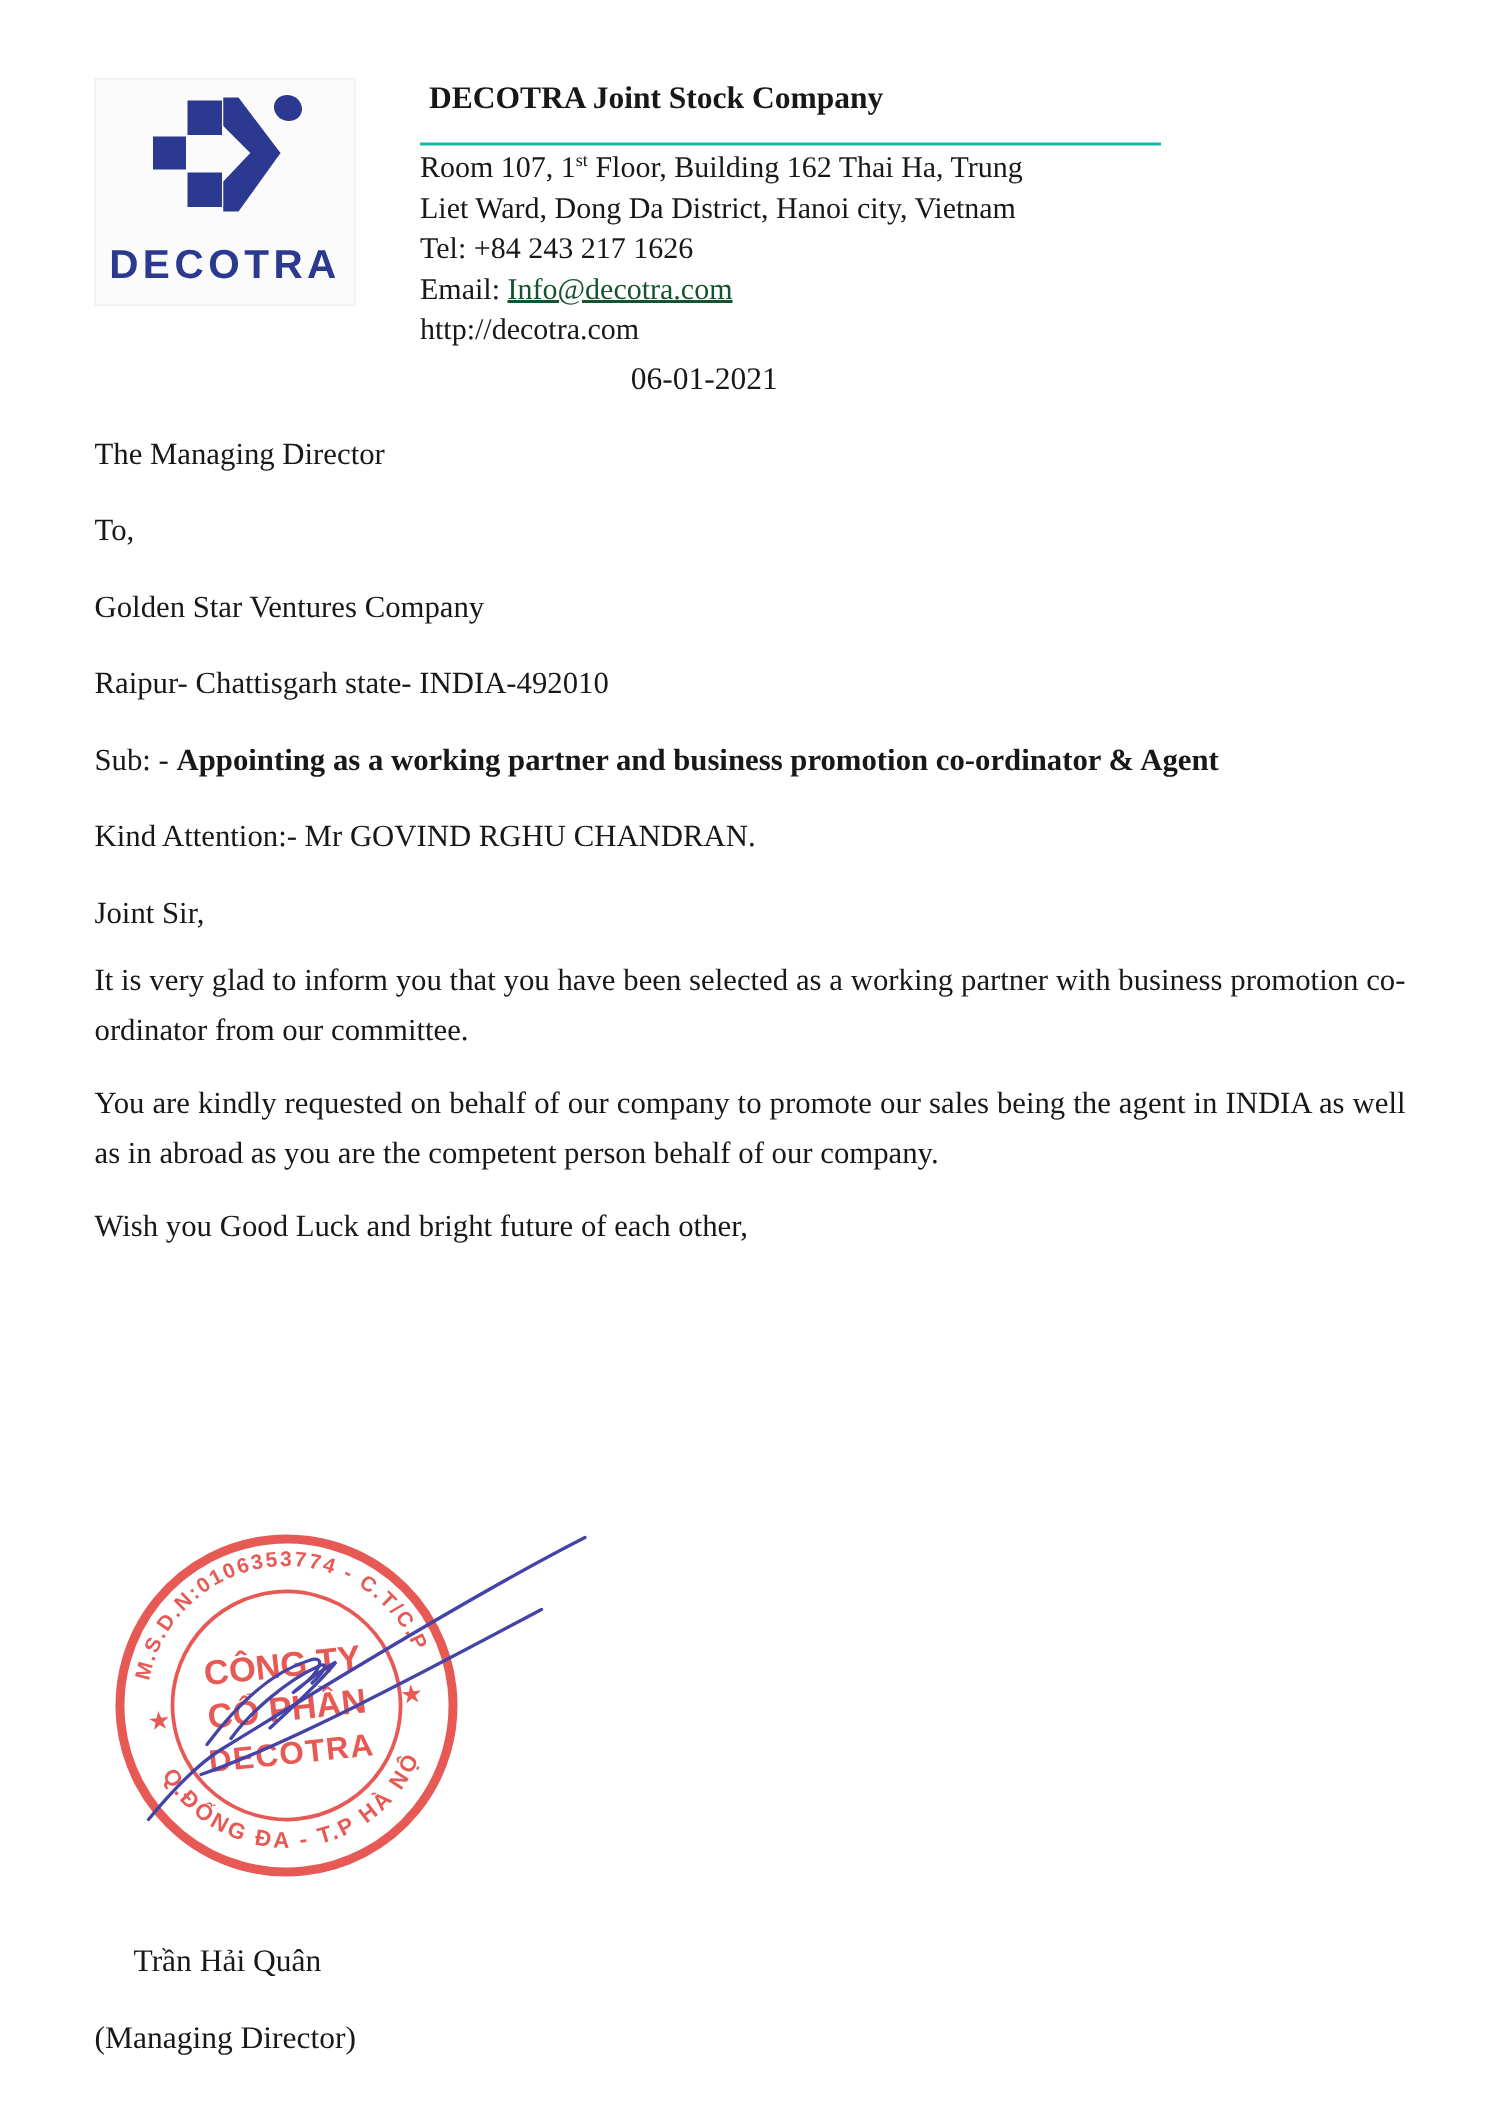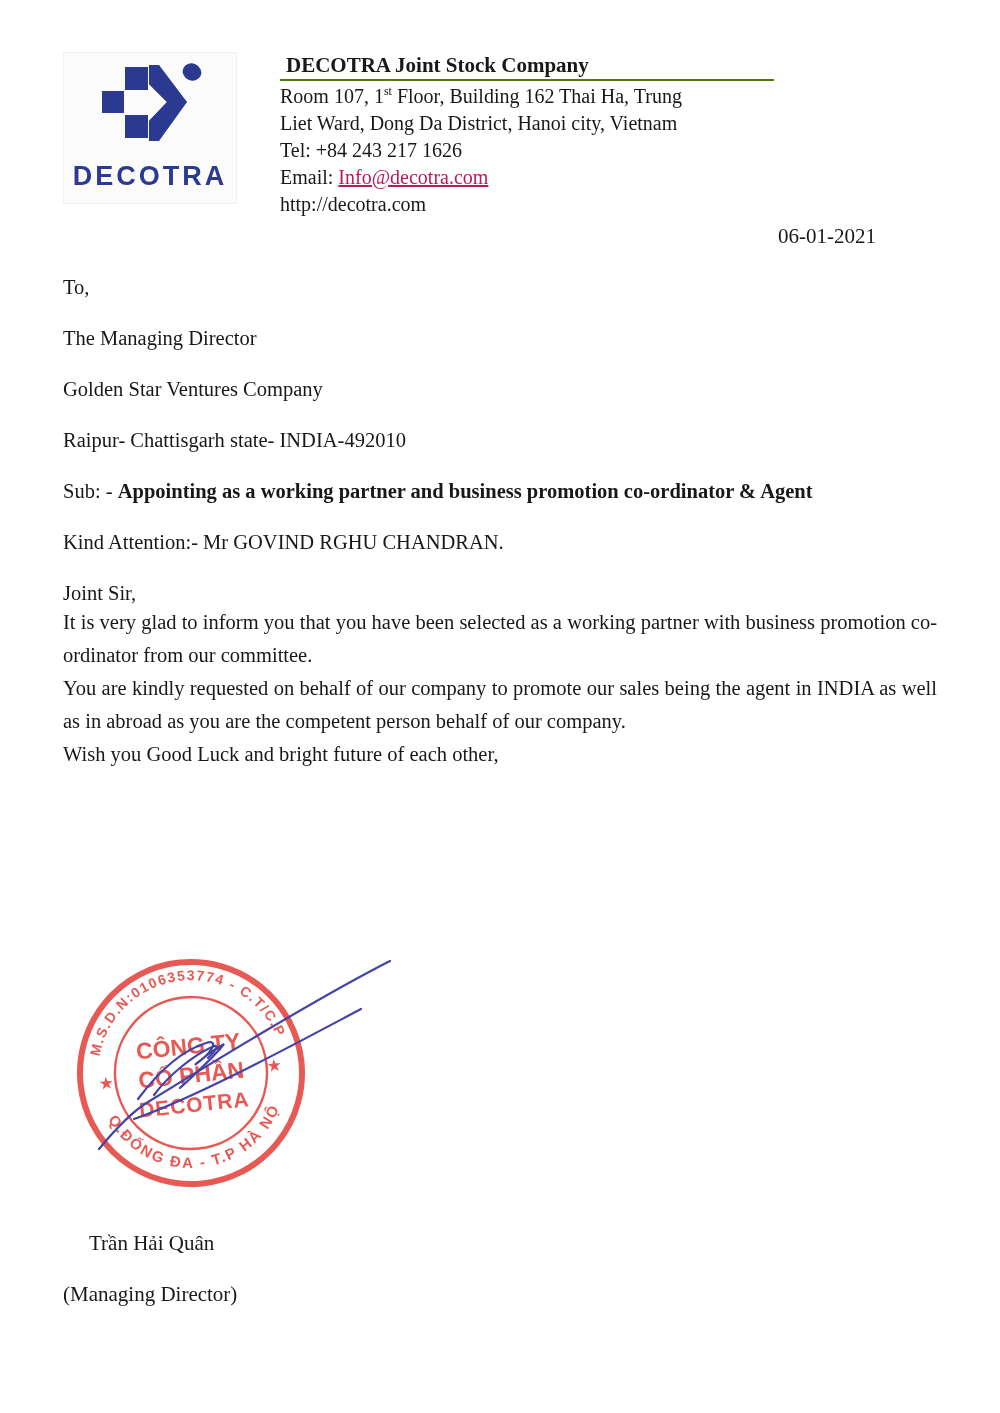--- a/index.html
+++ b/index.html
@@ -36,38 +36,39 @@
   .company-info {
     margin-left: 43px;
     width: 494px;
     font-size: 20px;
     line-height: 27px;
   }
   .company-name {
     font-weight: bold;
     font-size: 21px;
     padding-left: 6px;
-    padding-bottom: 0;
-    border-bottom: 2px solid #4d7c0f;
+    padding-bottom: 16px;
+    border-bottom: 2px solid #14b8a6;
     margin-bottom: 2px;
     white-space: nowrap;
   }
   .company-info sup { font-size: 12px; vertical-align: super; line-height: 0; }
-  .email-link { color: #be185d; text-decoration: underline; }
+  .email-link { color: #14532d; text-decoration: underline; }
 
   
   .date-line {
     margin-top: 6px;
-    text-align: right;
+    text-align: center;
     padding-right: 61px;
     font-size: 21px;
   }
   .line { font-size: 20.5px; line-height: 26px; margin-top: 25px; }
   .para {
     font-size: 20.5px; line-height: 33px;
+    margin-top: 16px;
     text-align: justify;
   }
   .bold { font-weight: bold; }
 
   
   .stamp-area {
     position: relative;
     margin-top: 176px;
     margin-left: 5px;
     width: 345px; height: 252px;
@@ -107,22 +108,22 @@
       <div><span>Room 107, 1</span><sup>st</sup><span> Floor, Building 162 Thai Ha, Trung</span></div>
       <div>Liet Ward, Dong Da District, Hanoi city, Vietnam</div>
       <div>Tel: +84 243 217 1626</div>
       <div><span>Email: </span><a href="#" class="email-link">Info@decotra.com</a></div>
       <div>http://decotra.com</div>
     </div>
   </div>
 
   <div class="date-line">06-01-2021</div>
 
+  <div class="line">The Managing Director</div>
   <div class="line">To,</div>
-  <div class="line">The Managing Director</div>
   <div class="line">Golden Star Ventures Company</div>
   <div class="line">Raipur- Chattisgarh state- INDIA-492010</div>
   <div class="line"><span>Sub: - </span><span class="bold">Appointing as a working partner and business promotion co-ordinator &amp; Agent</span></div>
   <div class="line">Kind Attention:- Mr GOVIND RGHU CHANDRAN.</div>
   <div class="line">Joint Sir,</div>
 
   <p class="para">It is very glad to inform you that you have been selected as a working partner with business promotion co-ordinator from our committee.</p>
   <p class="para">You are kindly requested on behalf of our company to promote our sales being the agent in INDIA as well as in abroad as you are the competent person behalf of our company.</p>
   <p class="para">Wish you Good Luck and bright future of each other,</p>
 

